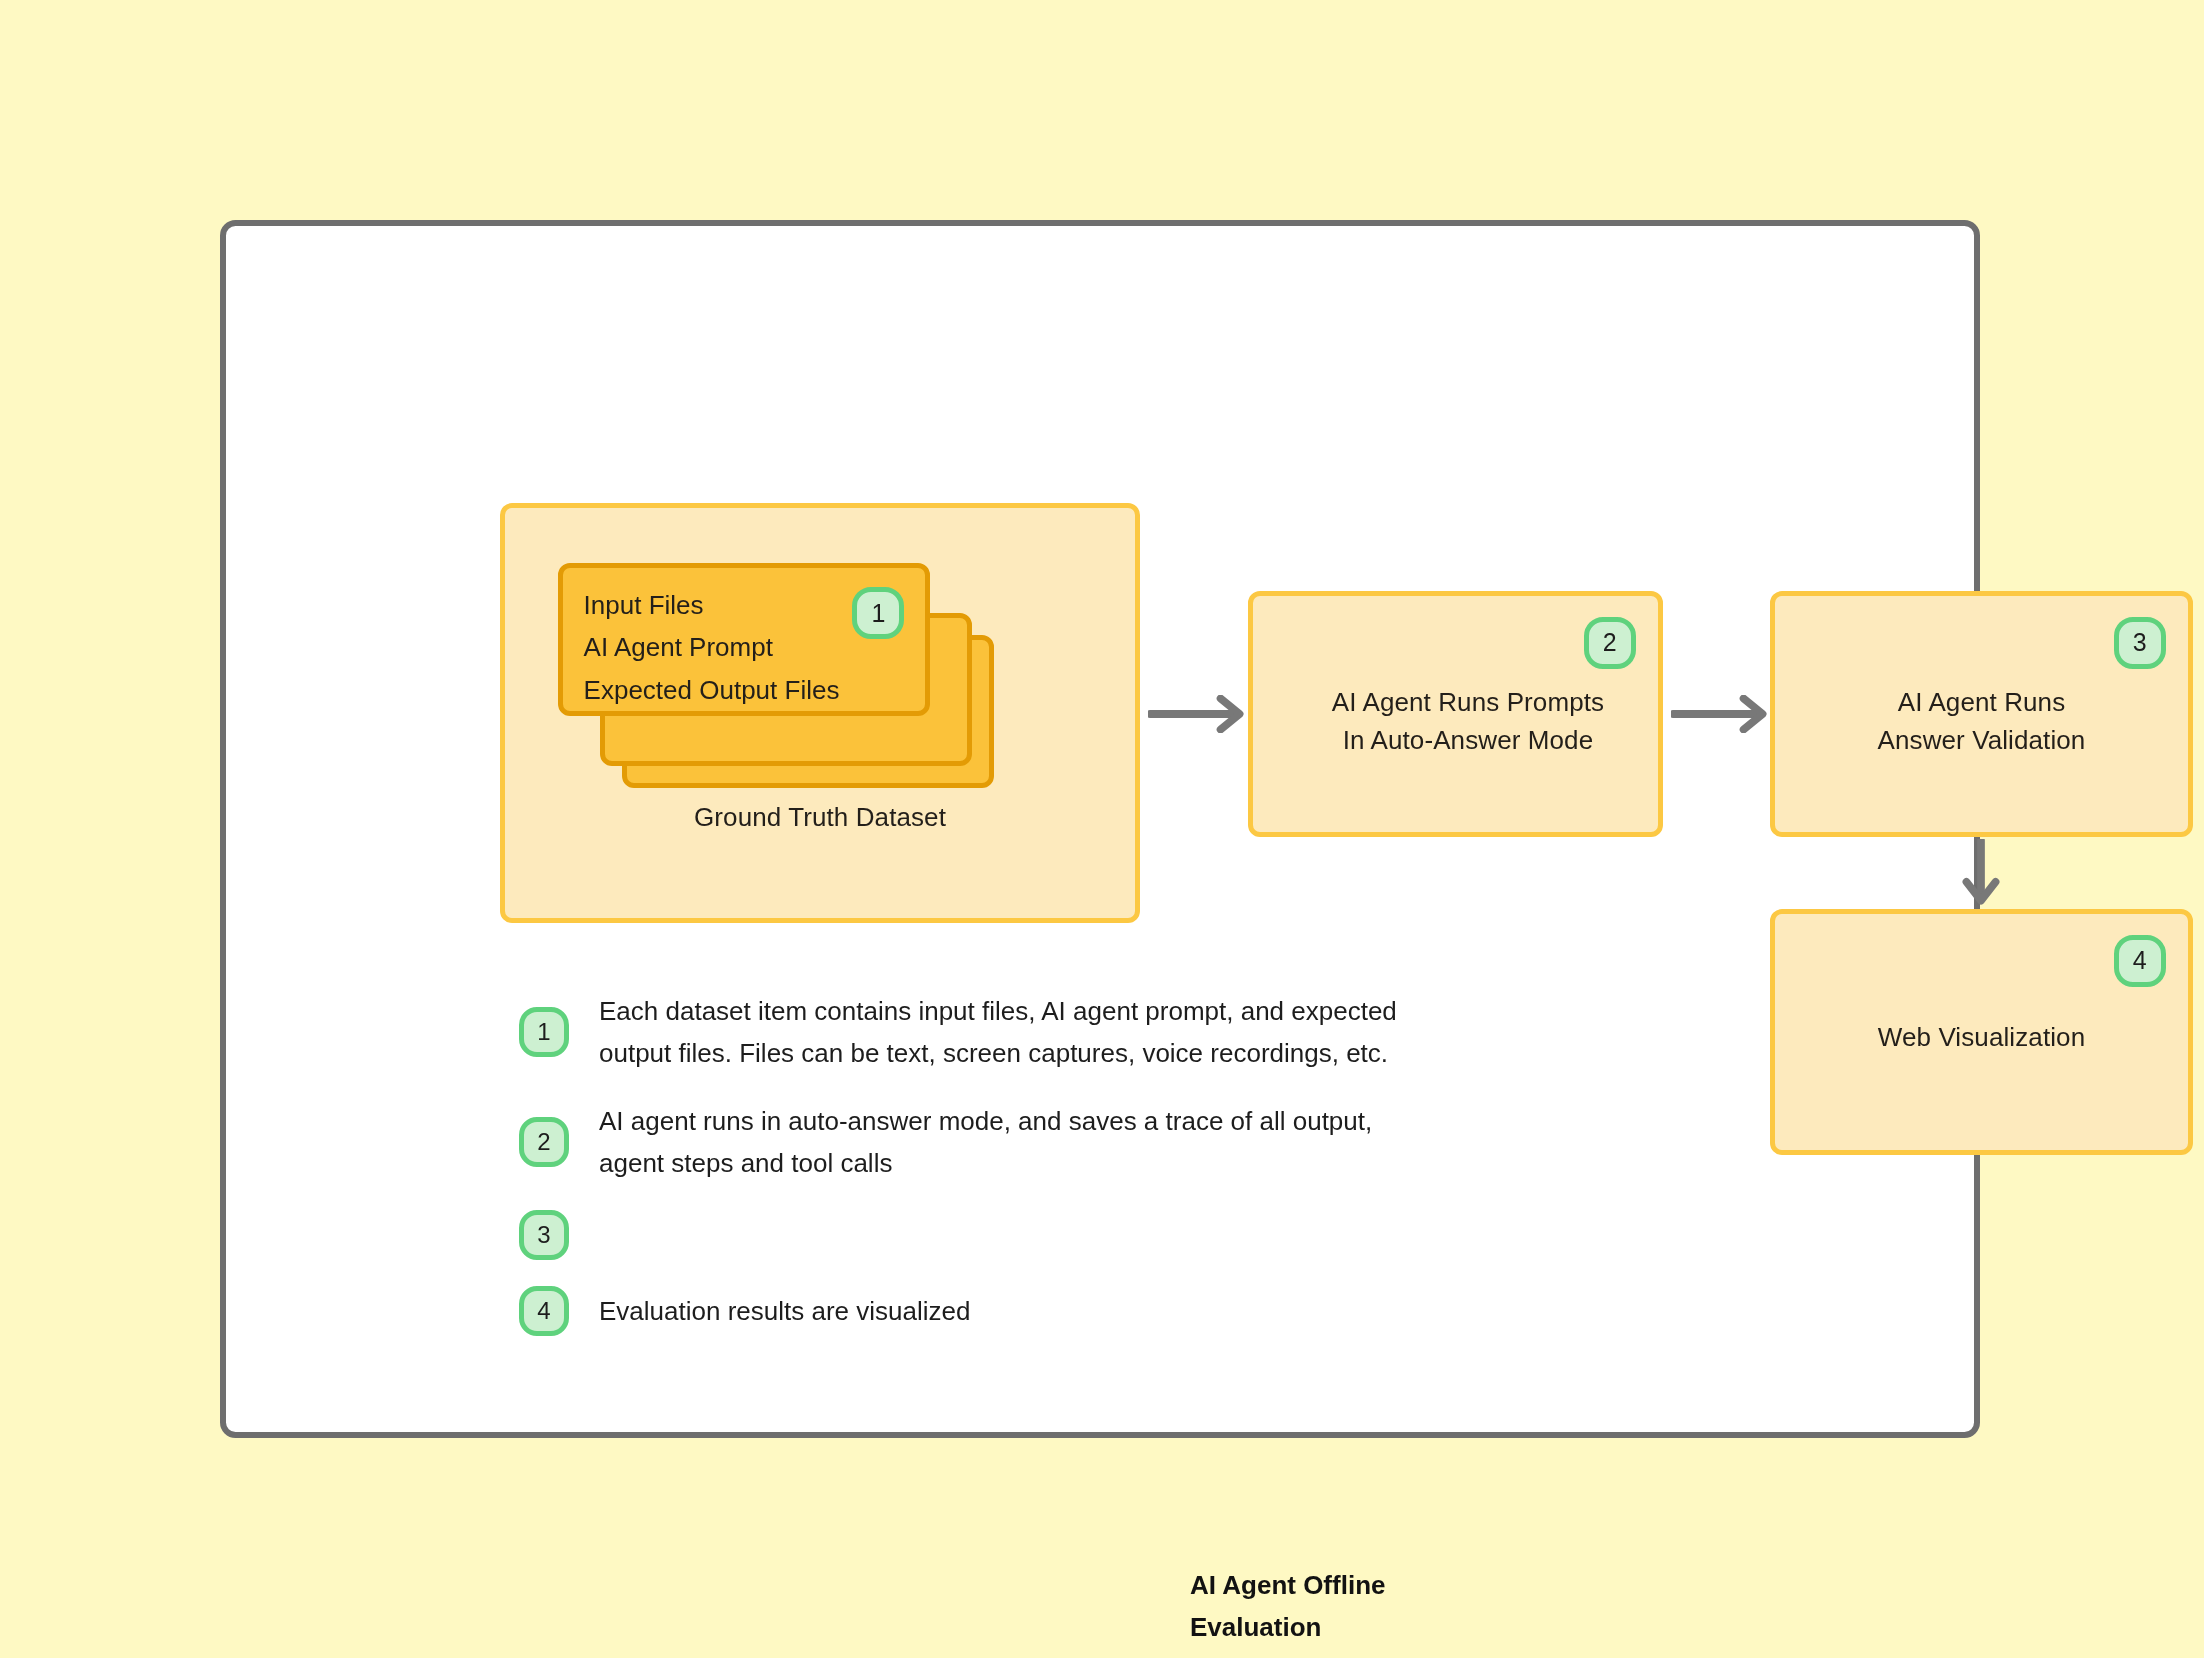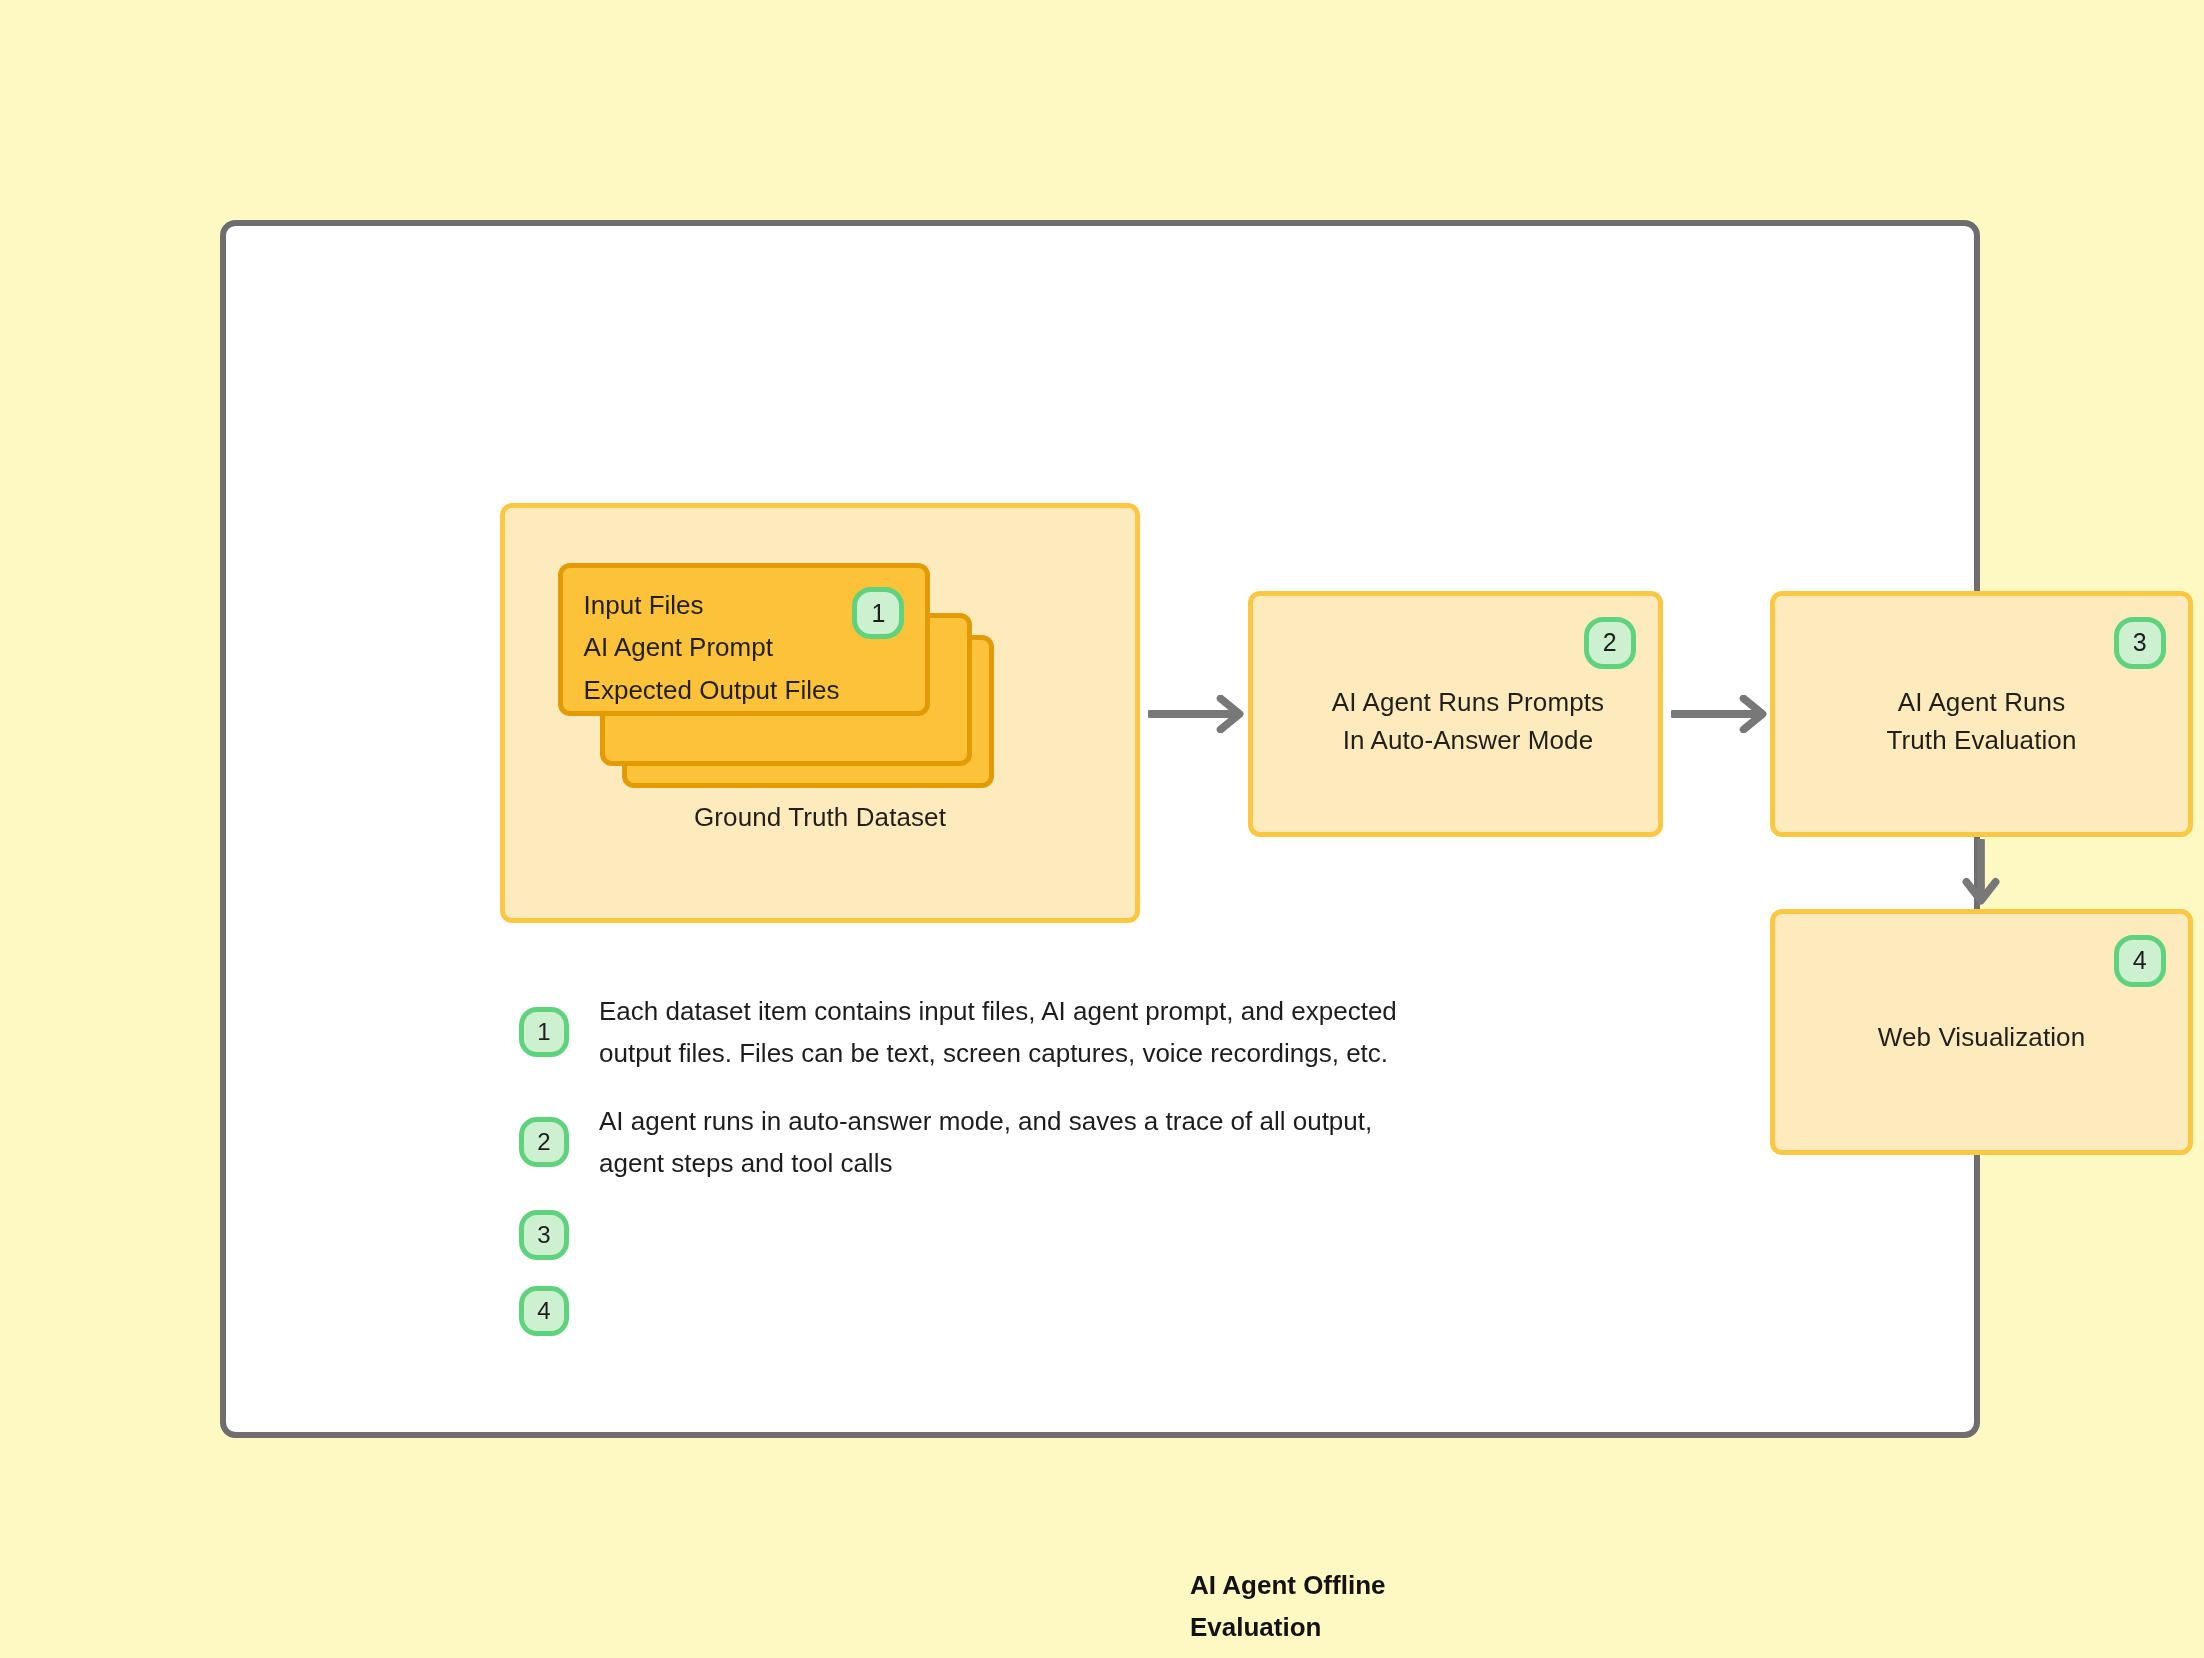--- a/index.html
+++ b/index.html
@@ -221,21 +221,21 @@
       <div class="badge badge-in-node">2</div>
     </div>
 
     <svg class="arrow-h" id="arrow-2-3" viewBox="0 0 118 44">
       <line x1="2" y1="22" x2="104" y2="22" stroke="#787878" stroke-width="9" stroke-linecap="round"></line>
       <polyline points="84,4 106,22 84,40" fill="none" stroke="#787878" stroke-width="9" stroke-linecap="round" stroke-linejoin="round"></polyline>
     </svg>
 
     <div class="node" id="node-3">
       <div class="node-label">AI Agent Runs
-Truth Evaluation</div>
+Answer Validation</div>
       <div class="badge badge-in-node">3</div>
     </div>
 
     <svg id="arrow-3-4" viewBox="0 0 44 84">
       <line x1="22" y1="2" x2="22" y2="70" stroke="#787878" stroke-width="9" stroke-linecap="round"></line>
       <polyline points="5,50 22,72 39,50" fill="none" stroke="#787878" stroke-width="9" stroke-linecap="round" stroke-linejoin="round"></polyline>
     </svg>
 
     <div class="node" id="node-4">
       <div class="node-label">Web Visualization</div>
@@ -253,20 +253,21 @@
         <div class="legend-badge">2</div>
         <div class="legend-text">AI agent runs in auto-answer mode, and saves a trace of all output, agent steps and tool calls</div>
       </div>
 
       <div class="legend-row">
         <div class="legend-badge">3</div>
       </div>
 
       <div class="legend-row">
         <div class="legend-badge">4</div>
+        <div class="legend-text">Evaluation results are visualized</div>
       </div>
 
     </div>
 
     <div id="diagram-title">AI Agent Offline
 Evaluation</div>
 
   </div>
 </div>
 

